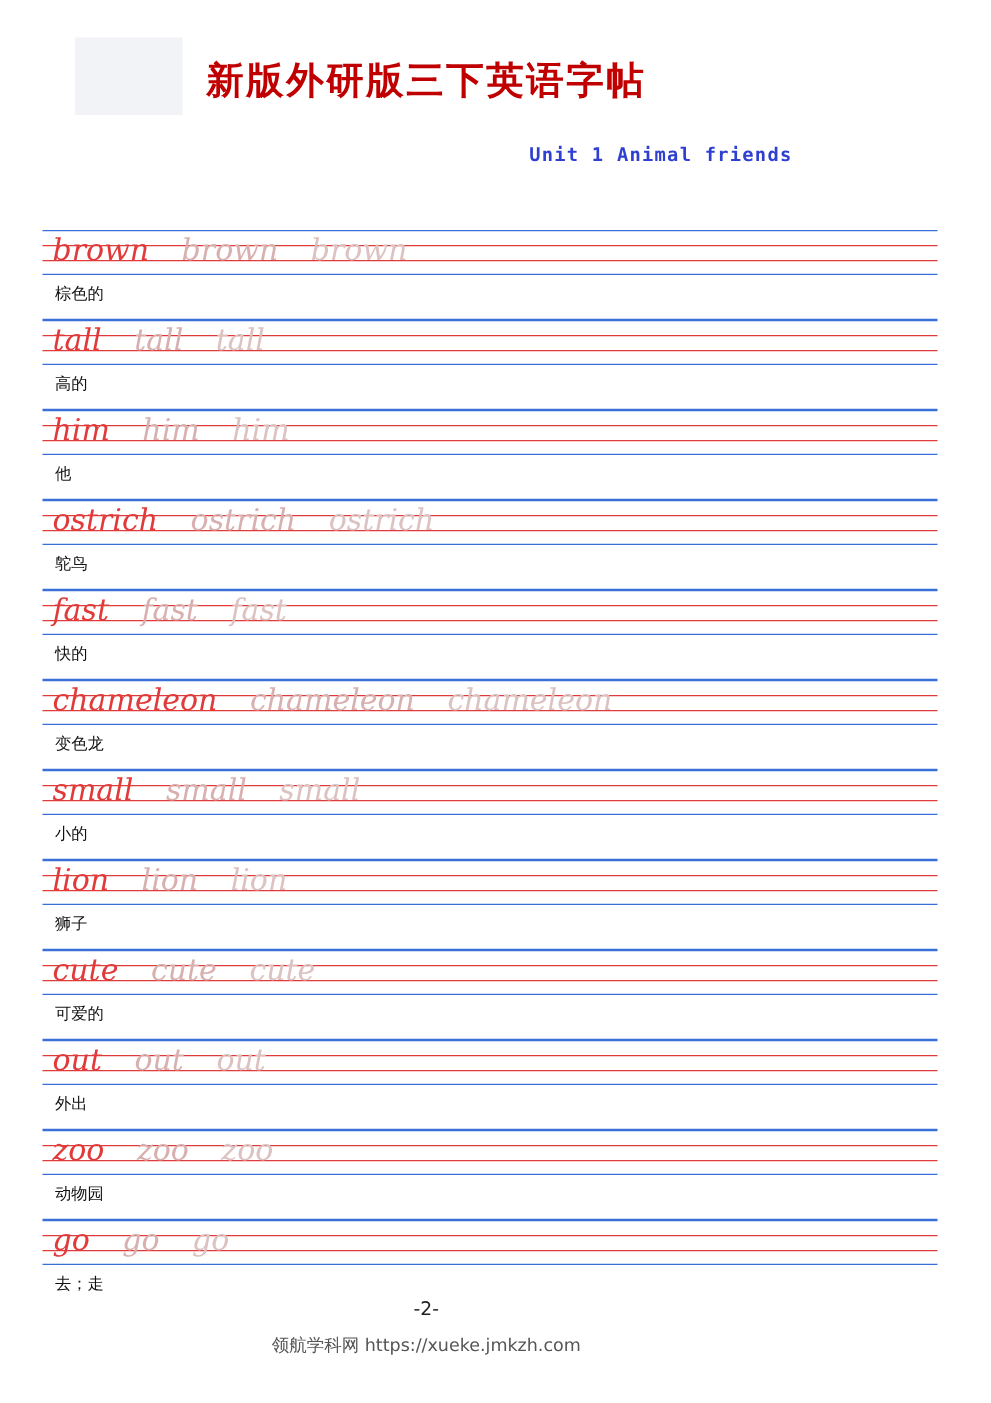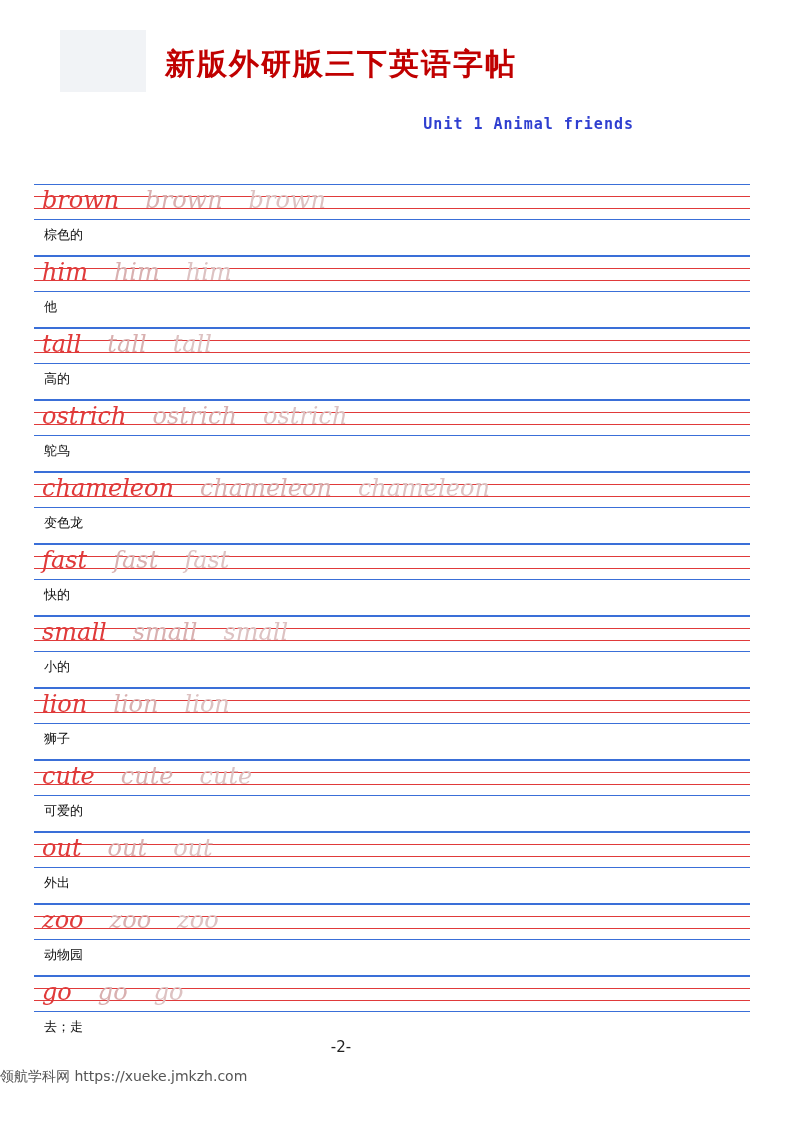--- a/index.html
+++ b/index.html
@@ -139,21 +139,21 @@
     text-align: center;
     font-family: "DejaVu Sans", sans-serif;
     font-size: 15px;
     color: #222222;
   }
   .footer-note {
     position: absolute;
     left: 0;
     right: 0;
     top: 1068px;
-    text-align: left;
+    text-align: center;
     font-family: "DejaVu Sans", sans-serif;
     font-size: 14px;
     color: #555555;
   }
 </style>
 </head>
 <body>
 
 <div class="page">
 
@@ -181,90 +181,90 @@
       </div>
     </div>
 
     <div class="row">
       <div class="staff">
         <div class="ln blue l1"></div>
         <div class="ln red l2"></div>
         <div class="ln red l3"></div>
         <div class="ln blue l4"></div>
         <div class="words">
+          <span class="w solid">tall</span><span class="w ghost1">tall</span><span class="w ghost2">tall</span>
+        </div>
+      </div>
+      <div class="meaning">
+        <div class="base"></div>
+        <div class="cn">高的</div>
+      </div>
+    </div>
+
+    <div class="row">
+      <div class="staff">
+        <div class="ln blue l1"></div>
+        <div class="ln red l2"></div>
+        <div class="ln red l3"></div>
+        <div class="ln blue l4"></div>
+        <div class="words">
           <span class="w solid">him</span><span class="w ghost1">him</span><span class="w ghost2">him</span>
         </div>
       </div>
       <div class="meaning">
         <div class="base"></div>
         <div class="cn">他</div>
       </div>
     </div>
 
     <div class="row">
       <div class="staff">
         <div class="ln blue l1"></div>
         <div class="ln red l2"></div>
         <div class="ln red l3"></div>
         <div class="ln blue l4"></div>
         <div class="words">
-          <span class="w solid">tall</span><span class="w ghost1">tall</span><span class="w ghost2">tall</span>
-        </div>
-      </div>
-      <div class="meaning">
-        <div class="base"></div>
-        <div class="cn">高的</div>
-      </div>
-    </div>
-
-    <div class="row">
-      <div class="staff">
-        <div class="ln blue l1"></div>
-        <div class="ln red l2"></div>
-        <div class="ln red l3"></div>
-        <div class="ln blue l4"></div>
-        <div class="words">
           <span class="w solid">ostrich</span><span class="w ghost1">ostrich</span><span class="w ghost2">ostrich</span>
         </div>
       </div>
       <div class="meaning">
         <div class="base"></div>
         <div class="cn">鸵鸟</div>
       </div>
     </div>
 
     <div class="row">
       <div class="staff">
         <div class="ln blue l1"></div>
         <div class="ln red l2"></div>
         <div class="ln red l3"></div>
         <div class="ln blue l4"></div>
         <div class="words">
+          <span class="w solid">fast</span><span class="w ghost1">fast</span><span class="w ghost2">fast</span>
+        </div>
+      </div>
+      <div class="meaning">
+        <div class="base"></div>
+        <div class="cn">快的</div>
+      </div>
+    </div>
+
+    <div class="row">
+      <div class="staff">
+        <div class="ln blue l1"></div>
+        <div class="ln red l2"></div>
+        <div class="ln red l3"></div>
+        <div class="ln blue l4"></div>
+        <div class="words">
           <span class="w solid">chameleon</span><span class="w ghost1">chameleon</span><span class="w ghost2">chameleon</span>
         </div>
       </div>
       <div class="meaning">
         <div class="base"></div>
         <div class="cn">变色龙</div>
-      </div>
-    </div>
-
-    <div class="row">
-      <div class="staff">
-        <div class="ln blue l1"></div>
-        <div class="ln red l2"></div>
-        <div class="ln red l3"></div>
-        <div class="ln blue l4"></div>
-        <div class="words">
-          <span class="w solid">fast</span><span class="w ghost1">fast</span><span class="w ghost2">fast</span>
-        </div>
-      </div>
-      <div class="meaning">
-        <div class="base"></div>
-        <div class="cn">快的</div>
       </div>
     </div>
 
     <div class="row">
       <div class="staff">
         <div class="ln blue l1"></div>
         <div class="ln red l2"></div>
         <div class="ln red l3"></div>
         <div class="ln blue l4"></div>
         <div class="words">

